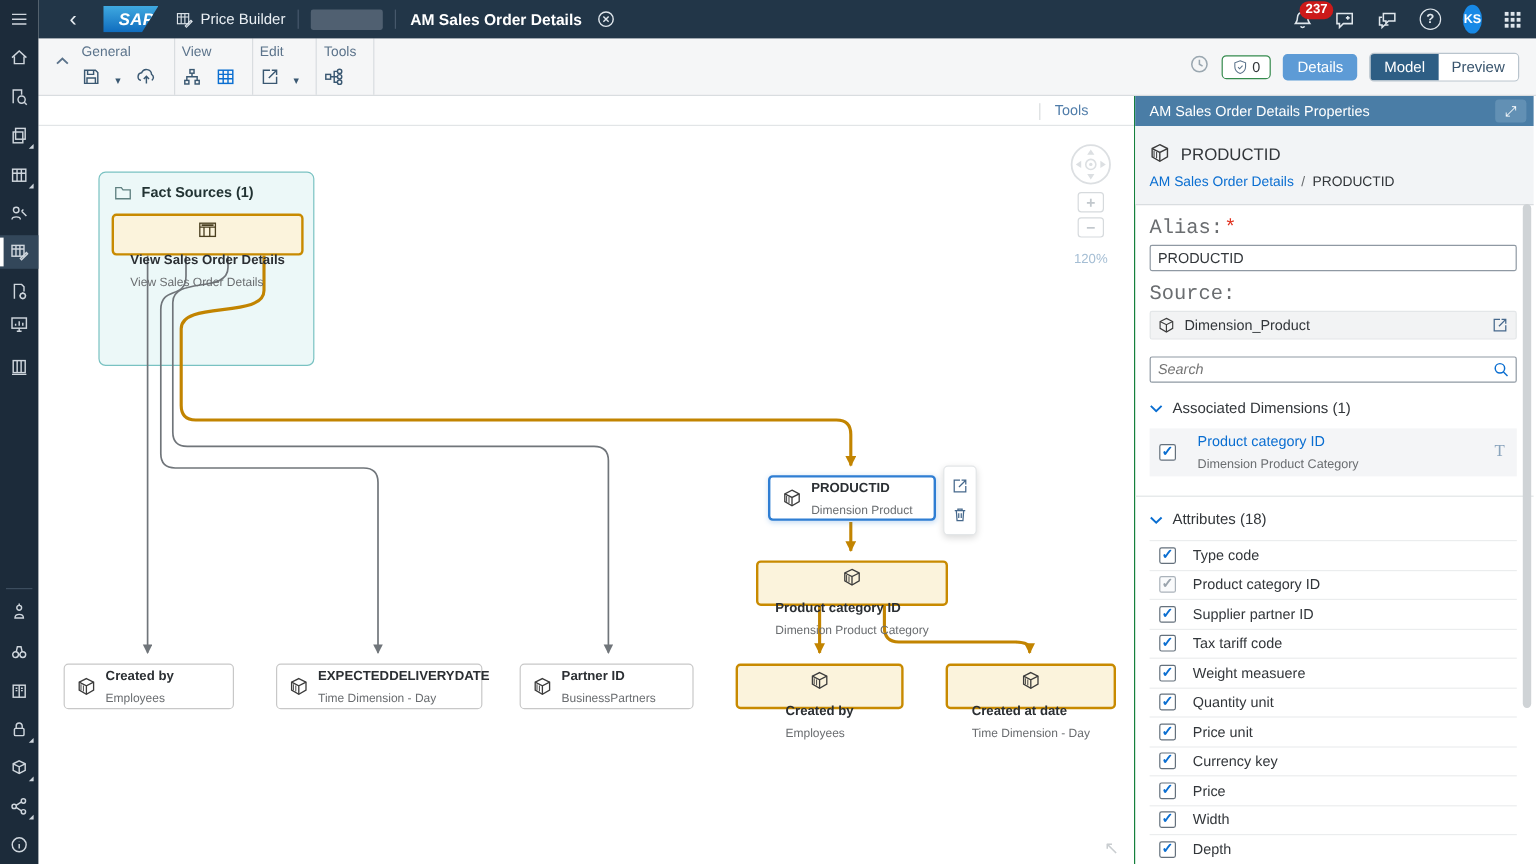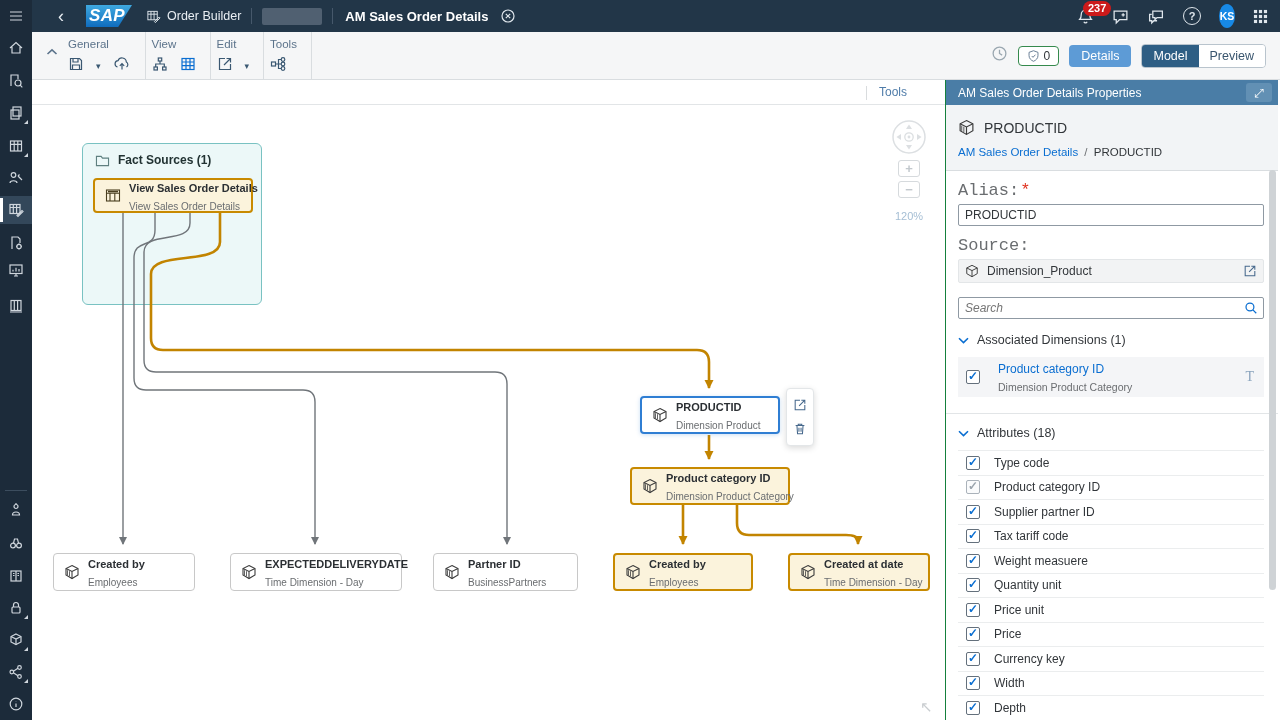--- a/index.html
+++ b/index.html
@@ -12,21 +12,21 @@
   .rail-item.selected { background:#33475a; }
   .rail-item.selected::before { content:""; position:absolute; left:0; top:2px; bottom:2px; width:3px; background:#fff; }
   .rail-divider { position:absolute; left:5px; width:22px; height:1px; background:#3c4d5e; }
   .corner-tri { position:absolute; right:4px; bottom:3px; width:0; height:0; border-left:4px solid transparent; border-bottom:4px solid #cfd6dd; }
 
   
   .topbar { position:absolute; left:32px; top:0; width:1248px; height:32px; background:#223648; display:flex; align-items:center; z-index:30; }
   .back-btn { color:#e8eef3; font-size:18px; margin-left:26px; cursor:pointer; line-height:1; }
   .back-btn::after { content:"‹"; }
   .sap-logo { margin-left:22px; width:46px; height:22px; background:linear-gradient(180deg,#3fa9e0,#0f6cbe); clip-path:polygon(0 0,100% 0,70% 100%,0 100%); display:flex; align-items:center; }
-  .sap-logo span { color:#fff; font-weight:bold; font-style:italic; font-size:17px; padding-left:3px; letter-spacing:.3px; }
+  .sap-logo span { color:#fff; font-weight:bold; font-style:italic; font-size:14px; padding-left:13px; letter-spacing:.3px; }
   .app-tab { display:flex; align-items:center; gap:6px; margin-left:14px; color:#e8eef3; font-size:12.5px; cursor:pointer; }
   .tb-sep { width:1px; height:16px; background:#46586b; margin:0 10px; }
   .redacted { width:60px; height:17px; border-radius:2px; background:#5c6c7c; opacity:.8; }
   .doc-title { color:#fff; font-size:13px; font-weight:bold; margin-left:2px; }
   .close-ic { margin-left:12px; cursor:pointer; display:flex; }
   .topbar-right { margin-left:auto; display:flex; align-items:center; gap:18px; padding-right:12px; }
   .tb-ic { position:relative; display:flex; cursor:pointer; }
   .tb-ic svg { stroke:#dfe6ec; fill:none; stroke-width:1.2; }
   .badge { position:absolute; top:-7px; left:6px; background:#cc1a1a; color:#fff; font-size:11px; font-weight:bold; border-radius:8px; padding:1.5px 5px; }
   .help-circle { width:18px; height:18px; border:1.3px solid #dfe6ec; border-radius:50%; color:#dfe6ec; font-size:11px; font-weight:bold; display:flex; align-items:center; justify-content:center; }
@@ -58,21 +58,21 @@
   .reset-link { position:absolute; right:40px; top:5px; font-size:12px; color:#4f7ca9; cursor:pointer; }
   .strip-div { position:absolute; right:80px; top:6px; width:1px; height:14px; background:#d9dcde; }
   .edges { position:absolute; left:0; top:0; z-index:2; }
   .fact-group { position:absolute; left:50px; top:63px; width:180px; height:162px; background:rgba(234,247,247,.92); border:1px solid #79c2c2; border-radius:6px; z-index:1; }
   .fact-group-head { display:flex; align-items:center; gap:8px; padding:9px 0 0 12px; }
   .fact-group-head svg { stroke:#5f8080; fill:none; stroke-width:1.2; }
   .fact-group-title { font-size:12px; font-weight:bold; color:#233; }
   .node { position:absolute; display:flex; align-items:center; gap:8px; padding:4px 10px; border-radius:4px; background:#fff; z-index:3; cursor:pointer; }
   .node .nt { font-size:11px; font-weight:bold; color:#2b2f33; line-height:1.25; white-space:nowrap; }
   .node .ns { font-size:10px; color:#6a6d70; line-height:1.25; white-space:nowrap; }
-  .node.gold { border:2px solid #c88a00; background:#fbf3dc; }
+  .node.gold { border:2px solid #c88a00; background:#fbf3dc;flex-direction:column; }
   .node.blue { border:2px solid #2f7ed3; box-shadow:0 1px 4px rgba(47,126,211,.25); }
   .node.plain { border:1px solid #c8c8c8; }
   .cube svg { display:block; }
   .flyout { position:absolute; left:754px; top:308px; width:28px; height:58px; background:#fff; border:1px solid #e3e6e8; border-radius:4px; box-shadow:0 2px 6px rgba(0,0,0,.15); z-index:4; display:flex; flex-direction:column; align-items:center; justify-content:space-evenly; }
   .flyout svg { stroke:#46688c; fill:none; stroke-width:1.2; cursor:pointer; }
   .nav-controls { position:absolute; left:858px; top:38px; z-index:5; display:flex; flex-direction:column; align-items:center; }
   .compass { opacity:.85; }
   .zoom-btn { width:22px; height:17px; border:1px solid #d6dadd; border-radius:3px; background:#fff; color:#c2c8cd; font-size:13px; font-weight:bold; display:flex; align-items:center; justify-content:center; margin-top:4px; cursor:pointer; }
   .zoom-btn.plus::after { content:"+"; }
   .zoom-btn.minus::after { content:"−"; }
@@ -245,21 +245,21 @@
 <div class="topbar">
   <span class="back-btn"></span>
   <div class="sap-logo">
       <span>SAP</span>
     </div>
   <div class="app-tab">
     <svg width="15" height="15" viewBox="0 0 16 16" style="stroke:#dfe6ec;fill:none">
         <rect x="2" y="2.5" width="10" height="9"></rect>
         <path d="M2 5.5h10M5.3 2.5v9M8.6 2.5v9M9 13.5 14 8.5l1 1-5 5z"></path>
       </svg>
-    <span>Order Builder</span>
+    <span>Price Builder</span>
   </div>
   <span class="tb-sep"></span>
   <span class="redacted"></span>
   <span class="tb-sep"></span>
   <span class="doc-title">AM Sales Order Details</span>
   <span class="close-ic">
       <svg width="16" height="16" viewBox="0 0 16 16" style="stroke:#dfe6ec;fill:none;stroke-width:1.2">
         <circle cx="8" cy="8" r="6"></circle>
         <path d="M5.8 5.8l4.4 4.4M10.2 5.8l-4.4 4.4"></path>
       </svg>
@@ -625,25 +625,25 @@
       <div class="attr-row">
           <span class="cb"></span>
           <span class="attr-label">Quantity unit</span>
         </div>
       <div class="attr-row">
           <span class="cb"></span>
           <span class="attr-label">Price unit</span>
         </div>
       <div class="attr-row">
           <span class="cb"></span>
+          <span class="attr-label">Currency key</span>
+        </div>
+      <div class="attr-row">
+          <span class="cb"></span>
           <span class="attr-label">Price</span>
-        </div>
-      <div class="attr-row">
-          <span class="cb"></span>
-          <span class="attr-label">Currency key</span>
         </div>
       <div class="attr-row">
           <span class="cb"></span>
           <span class="attr-label">Width</span>
         </div>
       <div class="attr-row">
           <span class="cb"></span>
           <span class="attr-label">Depth</span>
         </div>
       <div class="attr-row">

